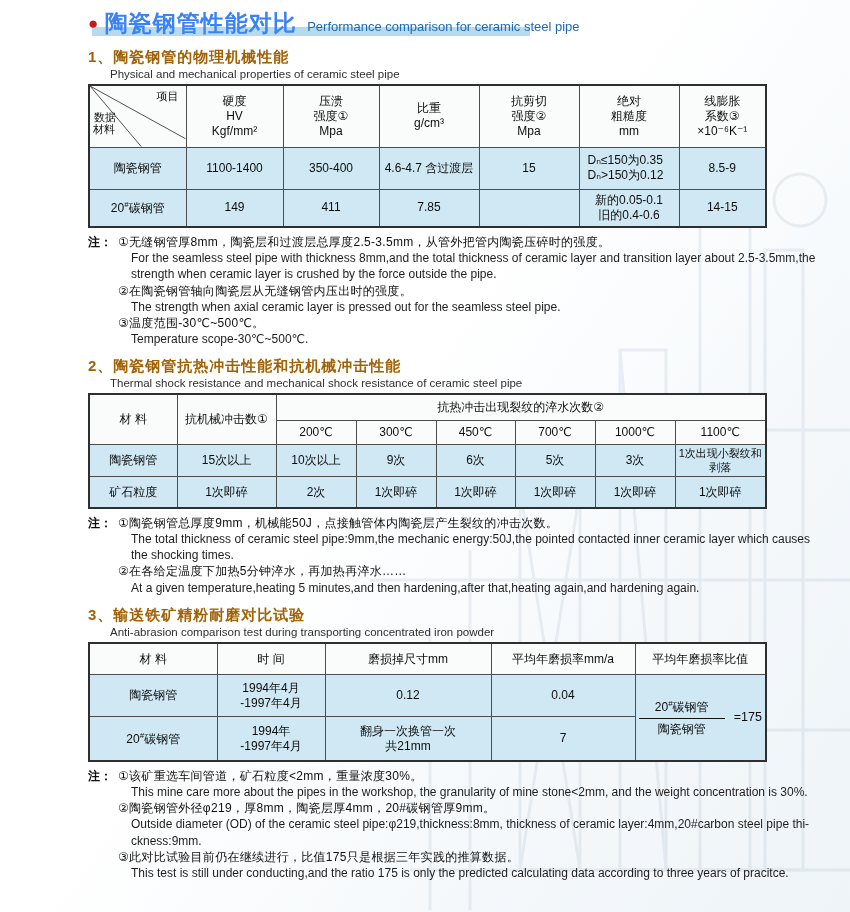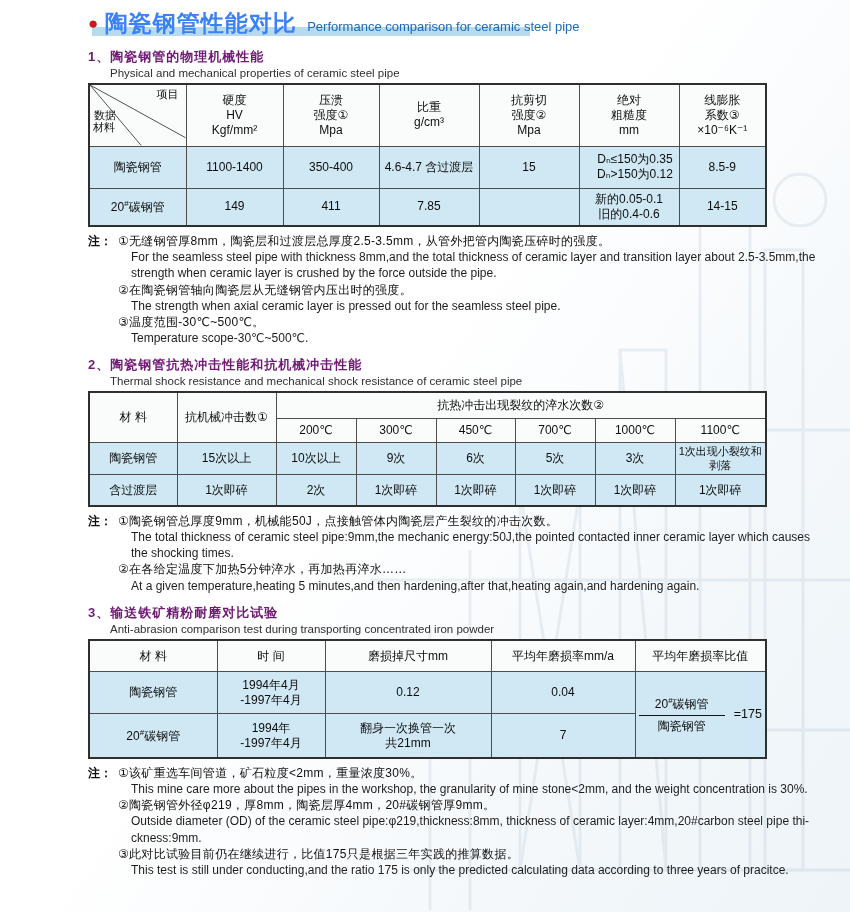--- a/index.html
+++ b/index.html
@@ -17,32 +17,32 @@
   
   .title-row { position:relative; height:30px; white-space:nowrap; }
   .title-bar { position:absolute; left:4px; top:19px; width:438px; height:9px; background:#b7daee; z-index:0; }
   .title-row > span { position:relative; z-index:1; }
   .bullet { color:#c8191e; font-size:17px; vertical-align:2px; margin-right:2px; }
   .title-zh { font-size:23px; font-weight:bold; color:#3b82f6; letter-spacing:1px; }
   .title-en { font-size:13px; color:#1b6ab4; margin-left:6px; }
 
   
   .sec { margin-top:10px; }
-  .sec-zh { font-size:13px; font-weight:600; color:#701a75; letter-spacing:1px; }
+  .sec-zh { font-size:15px; font-weight:600; color:#a16207; letter-spacing:1px; }
   .sec-en { font-size:11.5px; color:#2e2e2e; margin:1px 0 0 22px; }
 
   
   table { border-collapse:collapse; table-layout:fixed; margin-top:4px; border:2px solid #2f2f2f; background:#fcfdfd; }
   td { border:1px solid #4d4d4d; text-align:center; vertical-align:middle; font-size:12px; line-height:1.25; padding:2px; color:#0d0d0d; overflow:hidden; }
   .hdr { background:rgba(250,252,252,0.92); }
   .dat { background:#cfe8f4; }
   sup { font-size:8px; }
 
   
-  .corner { position:relative; padding:17px;font-family:Liberation Mono, monospace; }
+  .corner { position:relative; padding:17px; }
   .corner svg { position:absolute; left:0; top:0; width:100%; height:100%; }
   .corner .lbl { position:absolute; font-size:11px; }
   .corner .lbl.top { top:4px; right:7px; }
   .corner .lbl.mid { top:25px; left:4px; }
   .corner .lbl.bot { bottom:10px; left:3px; }
 
   
   .ratio { display:flex; align-items:center; justify-content:center; }
   .frac { display:flex; flex-direction:column; align-items:center; }
   .frac .line { width:86px; border-top:1.5px solid #111; margin:3px 0; }
@@ -141,21 +141,21 @@
             <div>系数③</div>
             <div>×10⁻⁶K⁻¹</div>
       </td>
     </tr>
     <tr style="height:42px;">
       <td class="dat">陶瓷钢管</td>
       <td class="dat">1100-1400</td>
       <td class="dat">350-400</td>
       <td class="dat">4.6-4.7 含过渡层</td>
       <td class="dat">15</td>
-      <td class="dat" style="text-align:center; padding-left:14px;">
+      <td class="dat" style="text-align:left; padding-left:8px;">
         <div>Dₙ≤150为0.35</div>
             <div>Dₙ&gt;150为0.12</div>
       </td>
       <td class="dat">8.5-9</td>
     </tr>
     <tr style="height:38px;">
       <td class="dat"><span>20</span><sup>#</sup><span>碳钢管</span></td>
       <td class="dat">149</td>
       <td class="dat">411</td>
       <td class="dat">7.85</td>
@@ -221,21 +221,21 @@
       <td class="dat">陶瓷钢管</td>
       <td class="dat">15次以上</td>
       <td class="dat">10次以上</td>
       <td class="dat">9次</td>
       <td class="dat">6次</td>
       <td class="dat">5次</td>
       <td class="dat">3次</td>
       <td class="dat" style="font-size:11px;">1次出现小裂纹和剥落</td>
     </tr>
     <tr style="height:31px;">
-      <td class="dat">含过渡层</td>
+      <td class="dat">矿石粒度</td>
       <td class="dat">1次即碎</td>
       <td class="dat">2次</td>
       <td class="dat">1次即碎</td>
       <td class="dat">1次即碎</td>
       <td class="dat">1次即碎</td>
       <td class="dat">1次即碎</td>
       <td class="dat">1次即碎</td>
     </tr>
   </tbody>
     </table>

